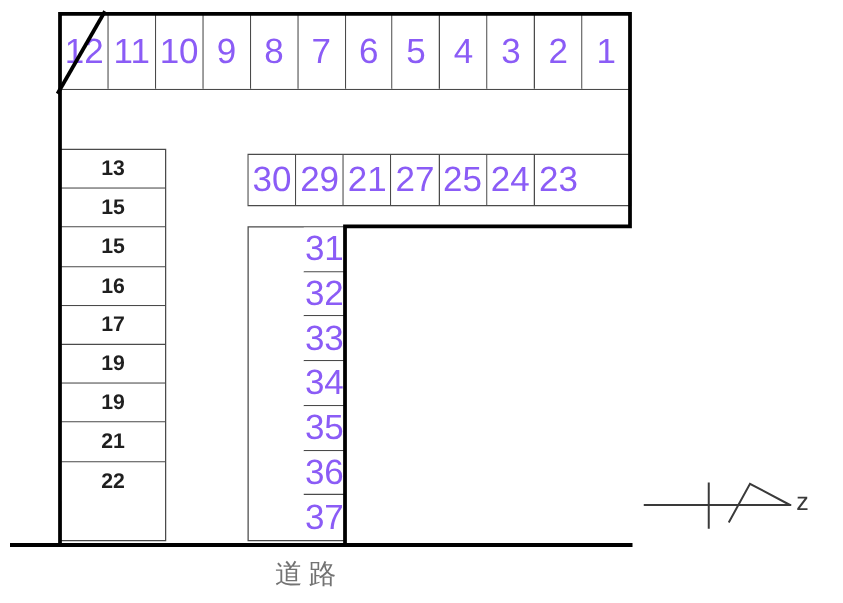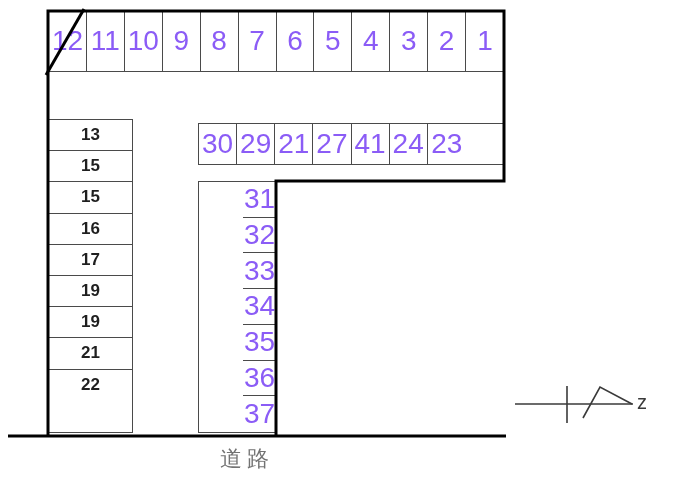--- a/index.html
+++ b/index.html
@@ -72,21 +72,21 @@
     <div class="cell">19</div>
     <div class="cell">21</div>
     <div class="cell">22</div>
   </div>
 
   <div id="mid-row" class="group">
     <div class="cell">30</div>
     <div class="cell">29</div>
     <div class="cell">21</div>
     <div class="cell">27</div>
-    <div class="cell">41</div>
+    <div class="cell">25</div>
     <div class="cell">24</div>
     <div class="cell">23</div>
   </div>
 
   <div id="low-col" class="group">
     <div class="cell">31</div>
     <div class="cell">32</div>
     <div class="cell">33</div>
     <div class="cell">34</div>
     <div class="cell">35</div>

